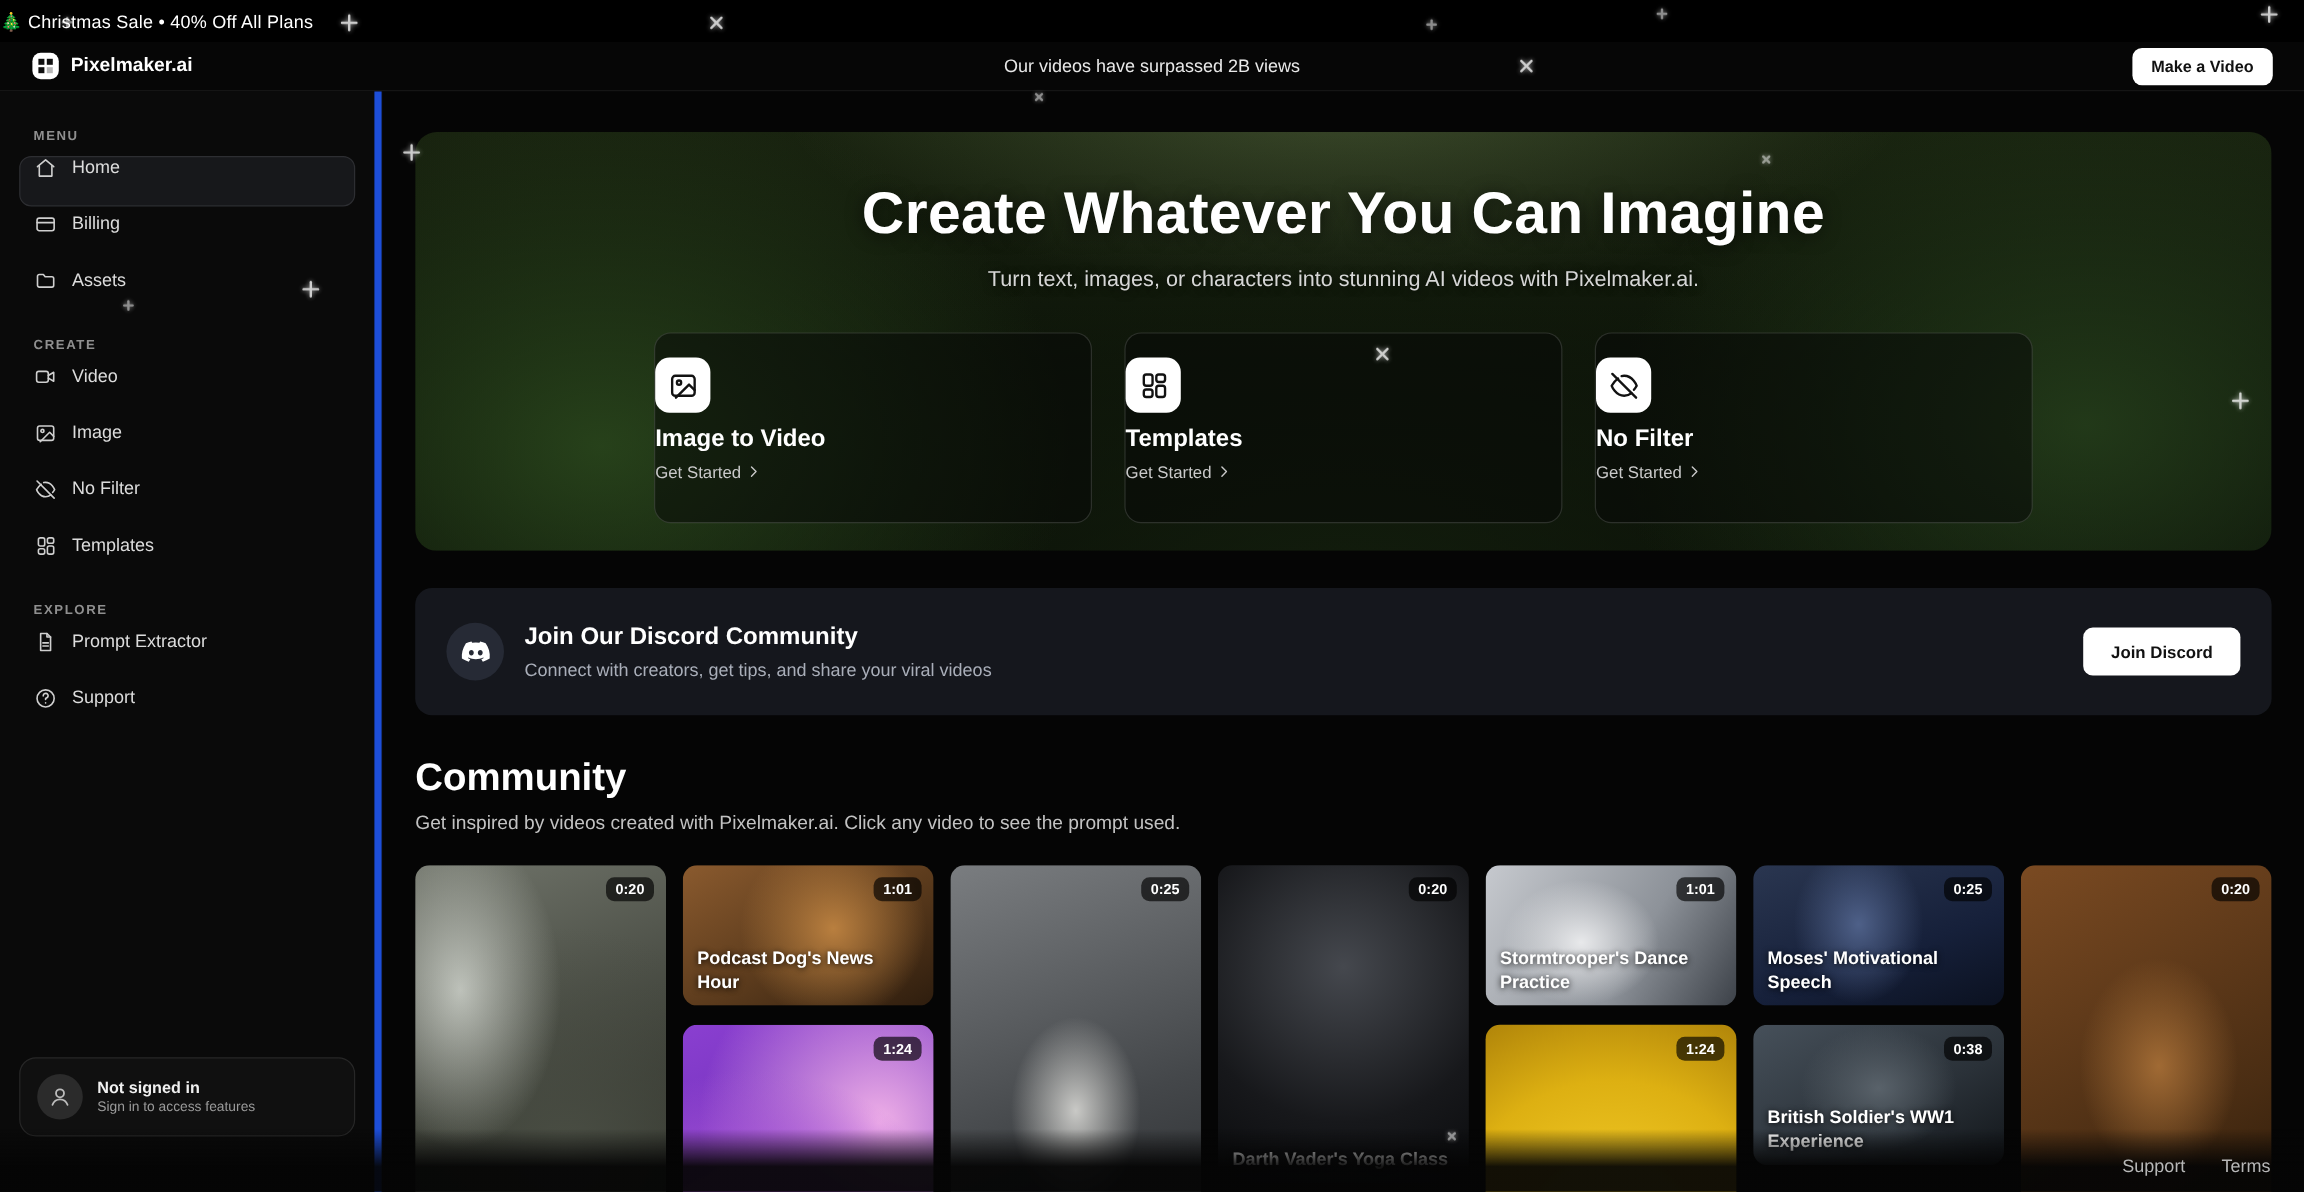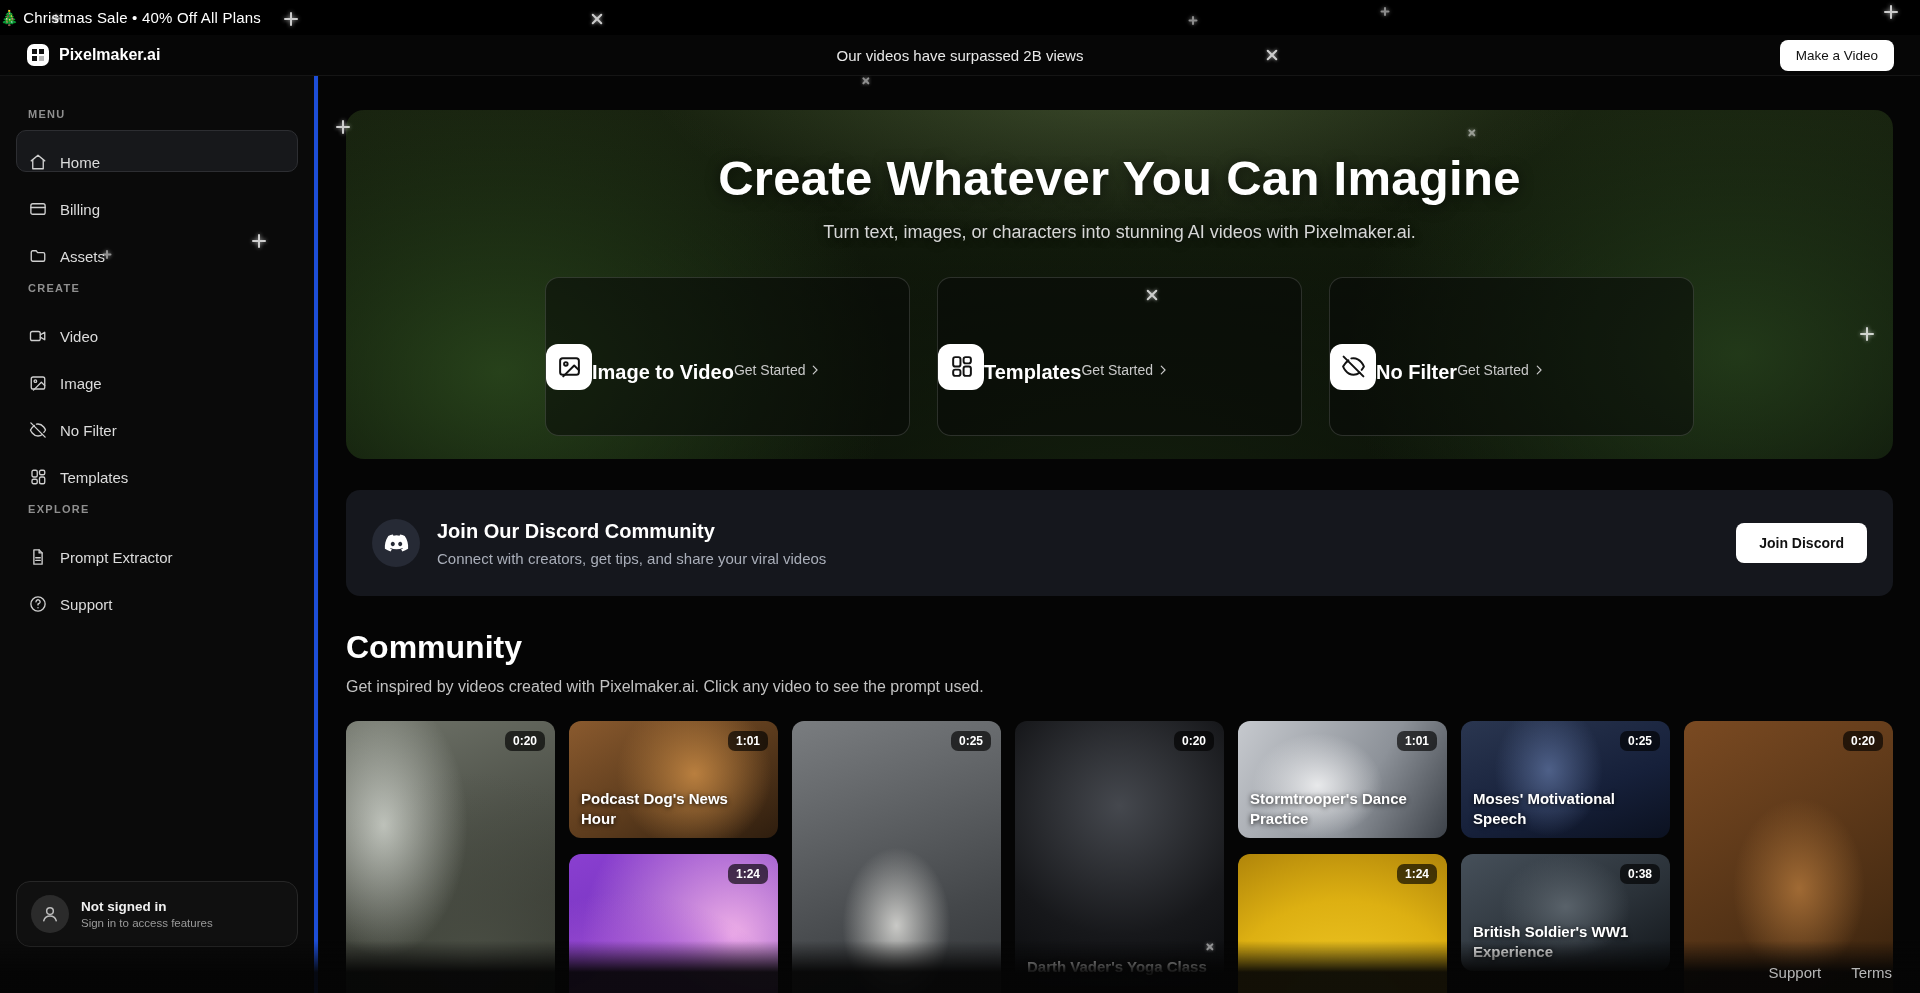--- a/index.html
+++ b/index.html
@@ -12,28 +12,28 @@
     font-size:15px;font-weight:500;letter-spacing:.2px;position:relative;z-index:10}
 
   
   .header{height:41px;background:#060606;display:flex;align-items:center;padding:0 26px;
     border-bottom:1px solid #151515;position:relative;z-index:10}
   .brand{display:flex;align-items:center;gap:9px;cursor:pointer}
   .brand-mark{width:24px;height:24px}
   .brand-name{font-size:16px;font-weight:700}
   .announce{position:absolute;left:0;right:0;text-align:center;font-size:15px;color:#e8e8e8;pointer-events:none}
   .make-video-btn{margin-left:auto;background:#fff;color:#111;border:none;border-radius:8px;
-    padding:8px 16px;font-size:13.5px;font-weight:400;cursor:pointer;position:relative;z-index:2;
+    padding:8px 16px;font-size:13.5px;font-weight:700;cursor:pointer;position:relative;z-index:2;
     font-family:"Liberation Sans",sans-serif}
 
   
   .sidebar{position:absolute;left:0;top:76px;bottom:0;width:318px;background:#0a0a0a;
-    border-right:4px solid #1d4ed8;padding:16px 16px 0;z-index:8}
+    border-right:6px solid #1d4ed8;padding:16px 16px 0;z-index:8}
   .section-label{font-size:11px;color:#8f8f8f;letter-spacing:1.3px;margin:16px 12px 10px;font-weight:600}
-  .side-item{display:flex;align-items:flex-end;gap:13px;height:42px;padding:0 12px;border-radius:10px;
+  .side-item{display:flex;align-items:flex-start;gap:13px;height:42px;padding:0 12px;border-radius:10px;
     color:#dcdcdc;font-size:15px;margin-bottom:5px;cursor:pointer;border:1px solid transparent}
   .side-item.active{background:#17181b;border:1px solid #2d2e32}
   .side-item .ic{width:18px;height:18px;color:#cfcfcf;flex:0 0 18px}
   .side-item .ic svg{width:18px;height:18px;fill:none;stroke:currentColor;stroke-width:1.8;
     stroke-linecap:round;stroke-linejoin:round}
   .side-item.two-line{height:52px;align-items:center}
   .side-sub{font-size:11.5px;color:#8a8a8a;margin-top:3px}
   .signin-card{position:absolute;left:16px;right:16px;bottom:46px;background:#101010;
     border:1px solid #272727;border-radius:14px;padding:13px 14px;display:flex;align-items:center;gap:12px;cursor:pointer}
   .avatar{width:38px;height:38px;border-radius:50%;background:#2b2b2b;display:flex;align-items:center;justify-content:center;flex:0 0 38px}
@@ -49,21 +49,21 @@
     background:
       radial-gradient(ellipse 760px 260px at 50% -8%, rgba(196,226,150,.20), transparent 62%),
       radial-gradient(ellipse 560px 420px at 10% 75%, rgba(44,74,30,.85), transparent 70%),
       radial-gradient(ellipse 560px 420px at 90% 70%, rgba(38,64,28,.85), transparent 70%),
       radial-gradient(ellipse 900px 500px at 50% 115%, rgba(20,32,14,.9), transparent 75%),
       linear-gradient(180deg,#18220f 0%,#0c1208 55%,#070a05 100%);}
   .hero-title{padding-top:40px;font-size:49px;font-weight:700;letter-spacing:.3px;text-shadow:0 2px 14px rgba(0,0,0,.6)}
   .hero-sub{margin-top:16px;font-size:18px;color:#d6d6d6;text-shadow:0 1px 8px rgba(0,0,0,.7)}
   .hero-cards{margin-top:34px;display:flex;justify-content:center;gap:27px}
   .hero-card{width:365px;height:159px;background:rgba(8,10,7,.55);border:1px solid rgba(255,255,255,.14);
-    border-radius:14px;display:flex;flex-direction:row;align-items:center;padding-top:20px;cursor:pointer}
+    border-radius:14px;display:flex;flex-direction:column;align-items:flex-start;padding-top:20px;cursor:pointer}
   .hc-icon{width:46px;height:46px;background:#fff;border-radius:12px;display:flex;align-items:center;justify-content:center}
   .hc-icon svg{width:25px;height:25px;fill:none;stroke:#121212;stroke-width:1.9;stroke-linecap:round;stroke-linejoin:round}
   .hc-title{margin-top:11px;font-size:20px;font-weight:600}
   .hc-cta{margin-top:7px;font-size:14px;color:#c9c9c9;display:flex;align-items:center;gap:3px;cursor:pointer}
   .hc-cta svg{width:14px;height:14px;fill:none;stroke:#c9c9c9;stroke-width:2;stroke-linecap:round;stroke-linejoin:round}
 
   
   .discord{margin-top:31px;height:106px;background:#15171d;border-radius:14px;display:flex;align-items:center;padding:0 26px}
   .dc-circle{width:48px;height:48px;border-radius:50%;background:#262a35;display:flex;align-items:center;justify-content:center;flex:0 0 48px}
   .dc-circle svg{width:27px;height:27px}

